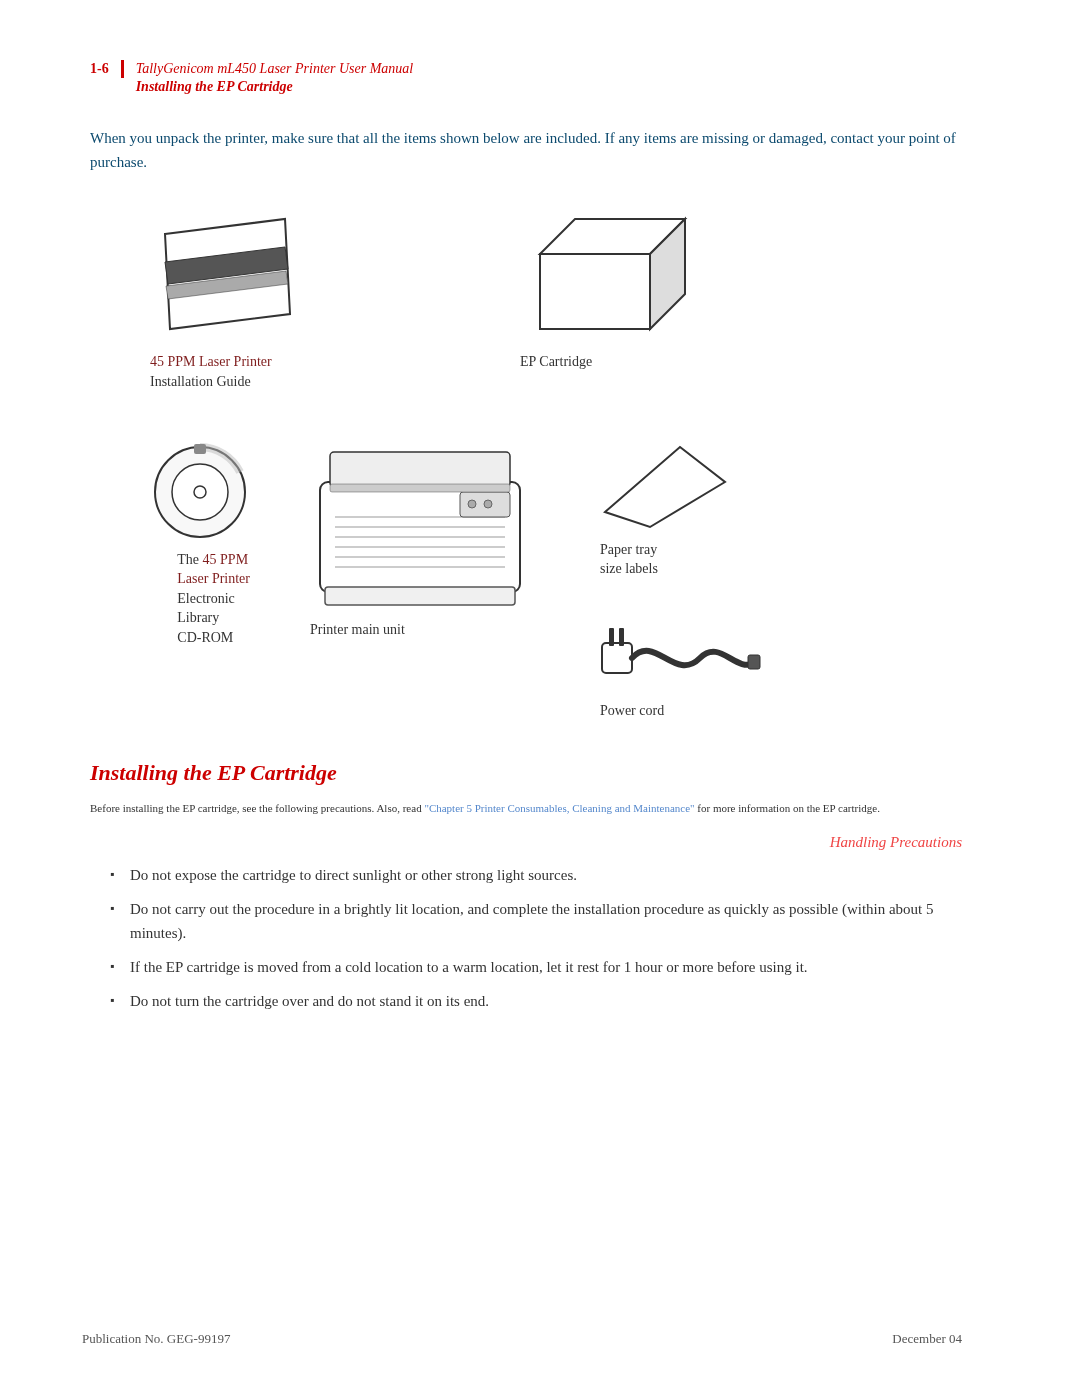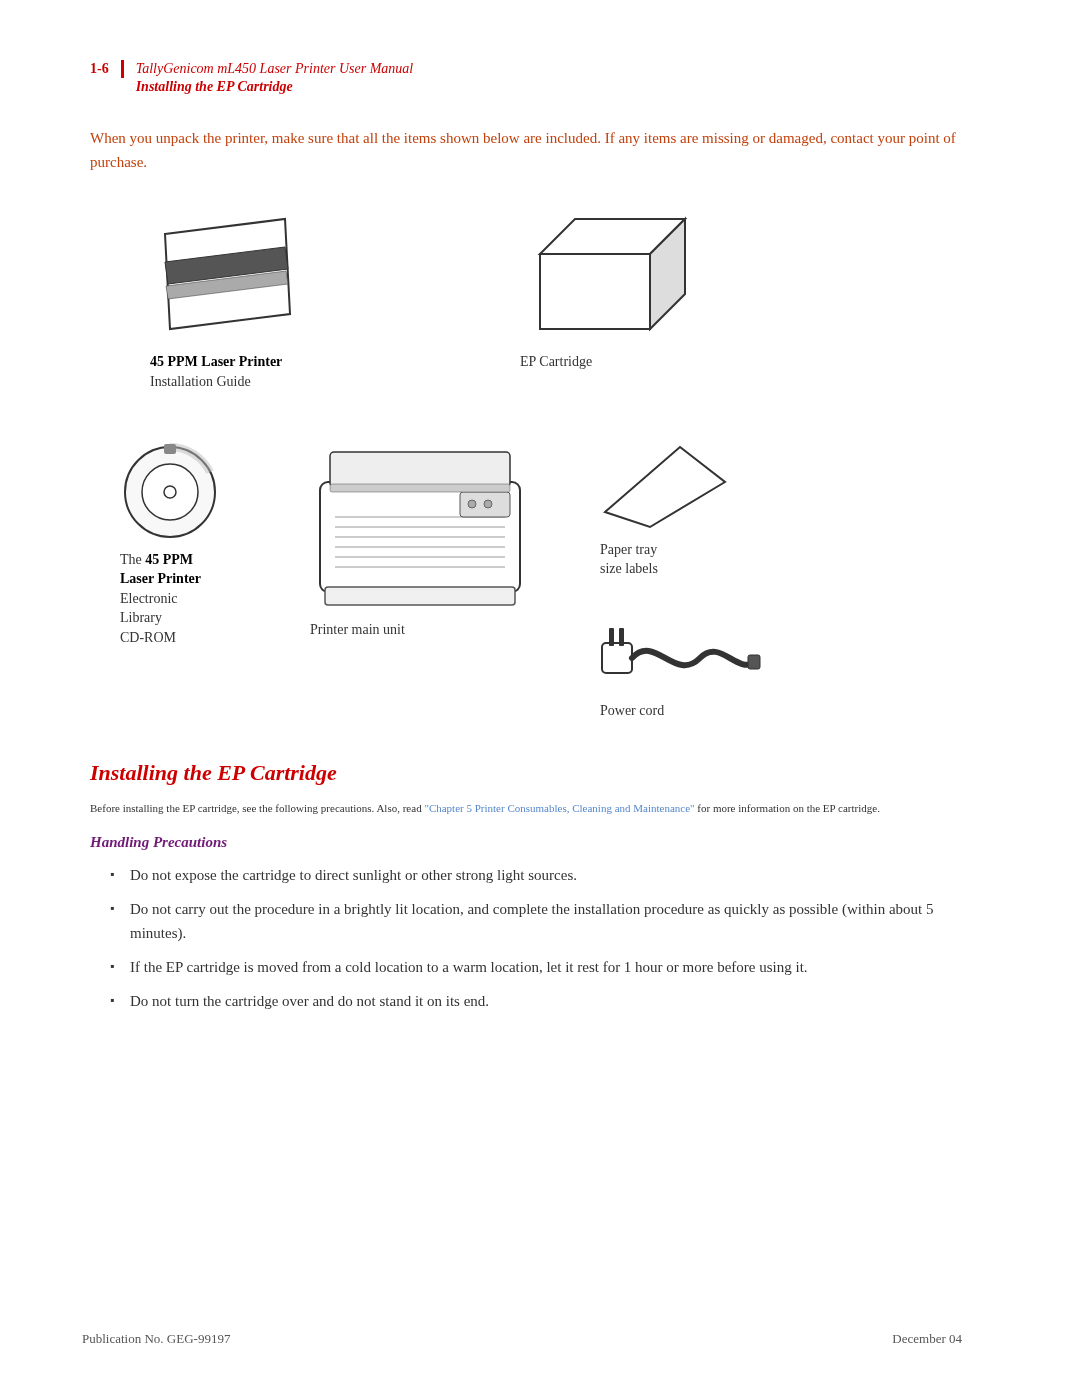--- a/index.html
+++ b/index.html
@@ -48,21 +48,21 @@
       color: #cc0000;
       font-weight: bold;
       font-style: italic;
     }
 
     
     .intro-text {
       margin: 0 0 40px 0;
       font-size: 15px;
       line-height: 1.6;
-      color: #c2410c;
+      color: #0c4a6e;
     }
 
     .item-block {
       display: flex;
       flex-direction: column;
       align-items: flex-start;
       margin-right: 60px;
     }
 
     .item-image {
@@ -72,22 +72,21 @@
       justify-content: center;
     }
 
     .item-label {
       font-size: 14px;
       color: #333;
       line-height: 1.4;
     }
 
     .item-label-red {
-      color: #000000;
-      font-weight: bold;
+      color: #7f1d1d;
     }
 
     
     svg {
       overflow: visible;
     }
 
     
     .row1 {
       display: flex;
@@ -108,20 +107,21 @@
     .row2 {
       display: flex;
       align-items: flex-start;
       margin-left: 30px;
       margin-bottom: 40px;
     }
 
     .row2-left {
       margin-right: 60px;
       width: 130px;
+      align-items: flex-end;
     }
 
     .row2-center {
       margin-right: 60px;
     }
 
     .row2-right {
       display: flex;
       flex-direction: column;
       gap: 34px;
@@ -151,24 +151,25 @@
       margin-bottom: 16px;
     }
 
     .section-intro a, .link-text {
       color: #5588cc;
       text-decoration: none;
     }
 
     .handling-heading {
       font-size: 15px;
-      font-weight: bold;
-      color: #701a75;
+      font-weight: normal;
+      color: #ef4444;
       font-style: italic;
       margin-bottom: 12px;
+      text-align: right;
     }
 
     .bullet-list {
       list-style: none;
       padding-left: 20px;
     }
 
     .bullet-list li {
       font-size: 15px;
       line-height: 1.6;

